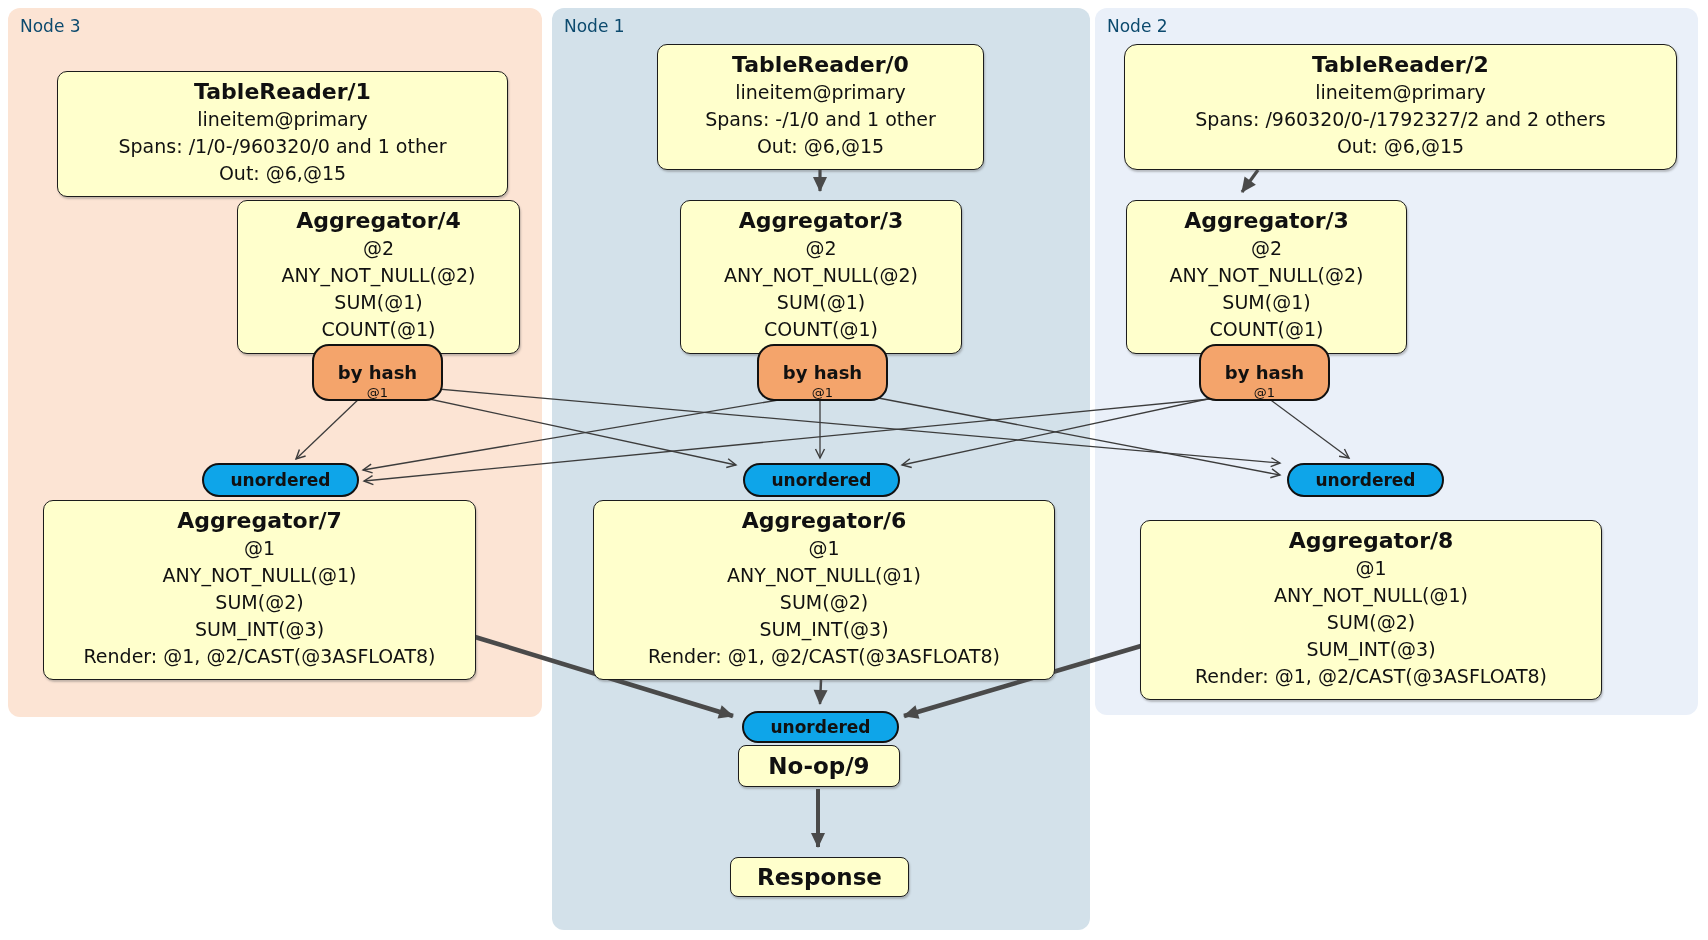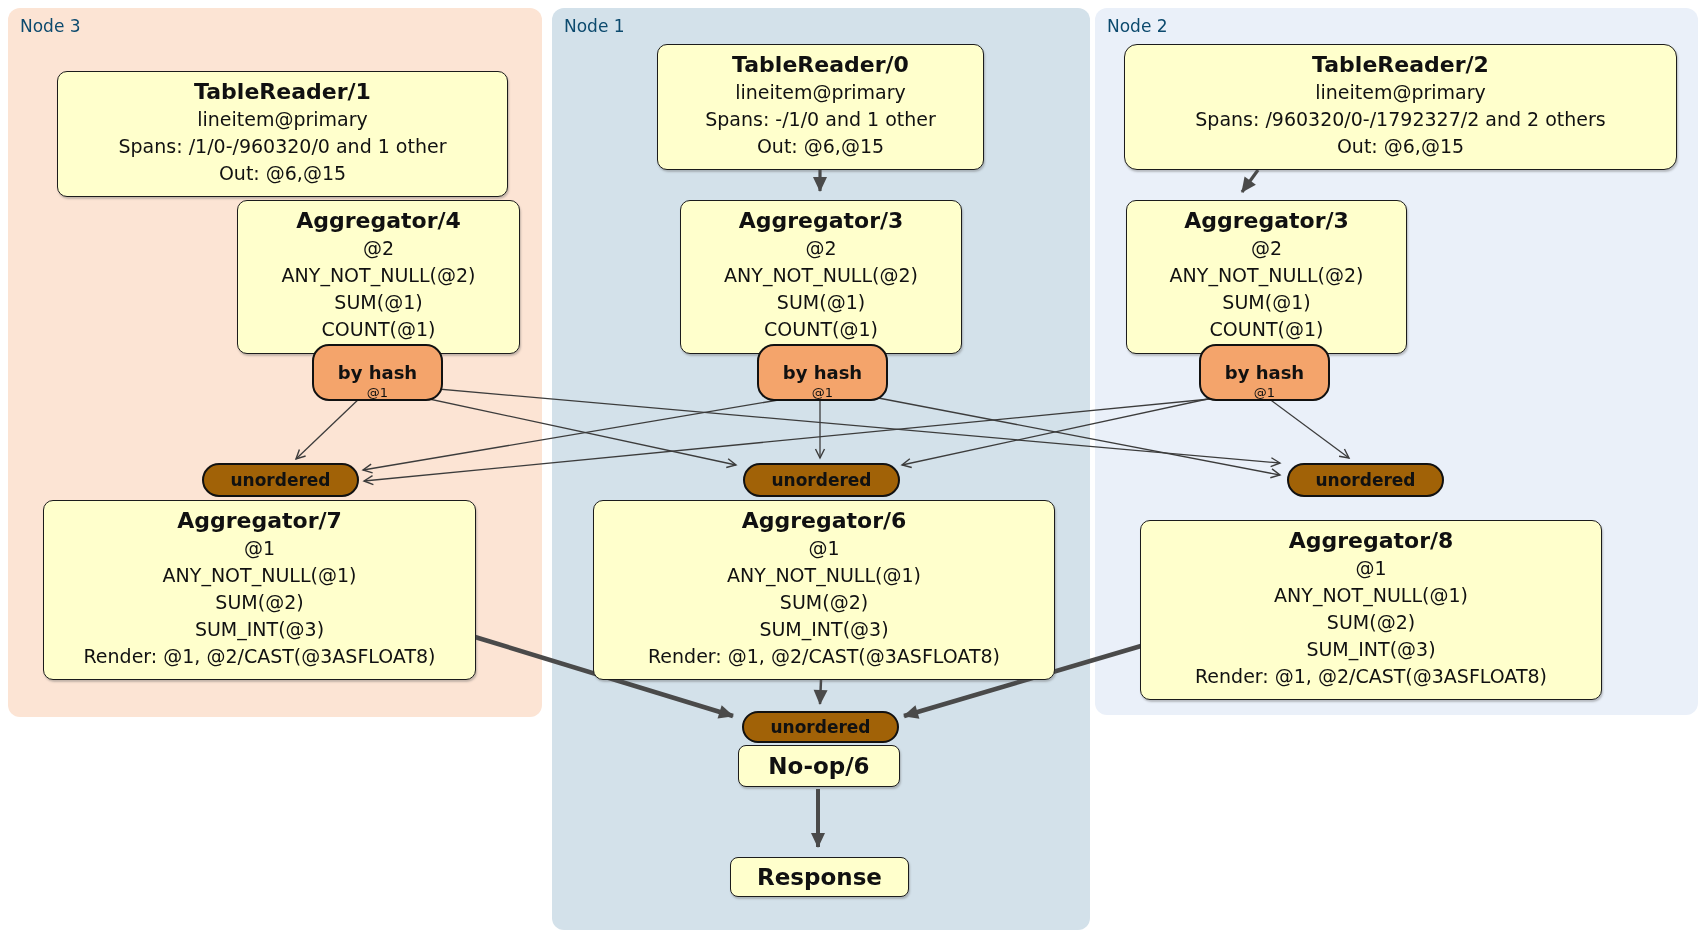--- a/index.html
+++ b/index.html
@@ -17,21 +17,21 @@
   .box{position:absolute;background:#ffffcc;border:1.6px solid #1c1c1c;border-radius:10px;
        text-align:center;z-index:2;box-shadow:1px 2px 2px rgba(90,90,90,0.35);}
   .box .title{font-weight:bold;font-size:22px;line-height:28px;padding-top:6px;}
   .box .line{font-size:19px;line-height:27px;white-space:nowrap;}
 
   .router{position:absolute;background:#f4a46b;border:2px solid #111;border-radius:17px;
           text-align:center;z-index:3;}
   .router .rlabel{font-weight:bold;font-size:18px;line-height:24px;padding-top:15px;}
   .router .rkey{font-size:13px;line-height:16px;}
 
-  .sync{position:absolute;background:#a16207;border:2px solid #111;border-radius:17px;
+  .sync{position:absolute;background:#0ea5e9;border:2px solid #111;border-radius:17px;
         text-align:center;z-index:3;font-weight:bold;font-size:17px;}
   .sync-row{width:153px;height:30px;line-height:30px;}
   .sync-bottom{left:742px;top:711px;width:153px;height:28px;line-height:28px;}
 
   .endbox{position:absolute;background:#ffffcc;border:1.8px solid #1c1c1c;border-radius:8px;
           text-align:center;font-weight:bold;z-index:3;box-shadow:1px 2px 2px rgba(90,90,90,0.35);}
   .noop{left:738px;top:745px;width:160px;height:40px;font-size:23px;line-height:40px;}
   .response{left:730px;top:857px;width:177px;height:38px;font-size:23px;line-height:38px;}
 </style>
 </head>
@@ -176,17 +176,17 @@
     <div class="title">Aggregator/8</div>
     <div class="line">@1</div>
     <div class="line">ANY_NOT_NULL(@1)</div>
     <div class="line">SUM(@2)</div>
     <div class="line">SUM_INT(@3)</div>
     <div class="line">Render: @1, @2/CAST(@3ASFLOAT8)</div>
   </div>
 
   <div class="sync sync-bottom">unordered</div>
 
-  <div class="endbox noop">No-op/6</div>
+  <div class="endbox noop">No-op/9</div>
 
   <div class="endbox response">Response</div>
 
 </div>
 
 </body></html>

